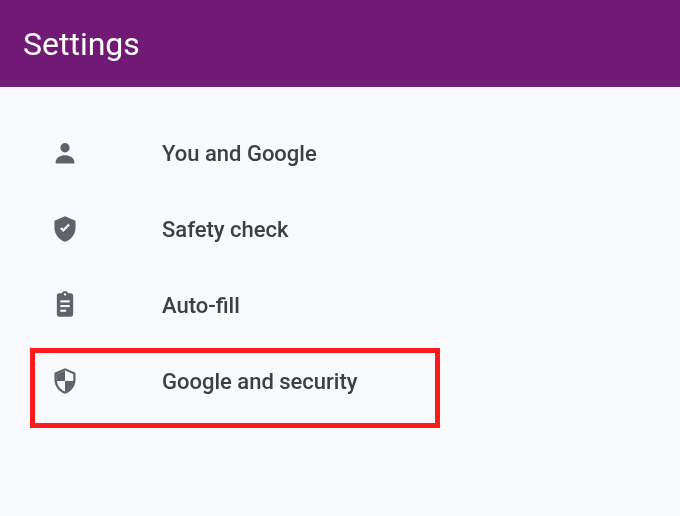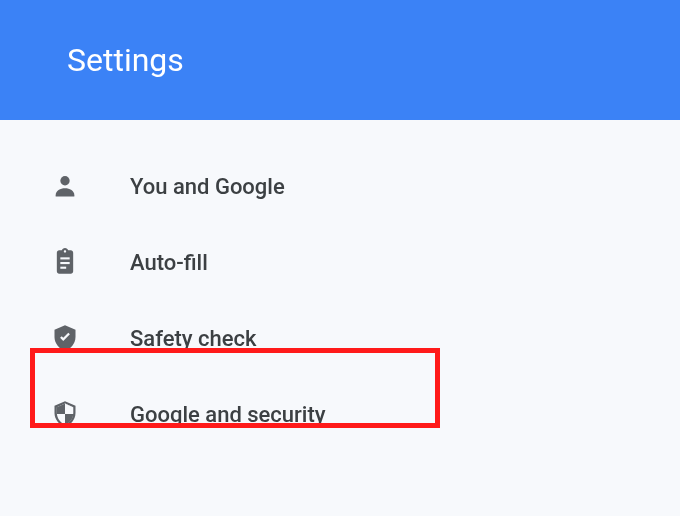--- a/index.html
+++ b/index.html
@@ -1,24 +1,24 @@
 <!DOCTYPE html>
 <html><head>
 <meta charset="utf-8">
 <style>
   * { box-sizing: border-box; margin: 0; padding: 0; }
   html, body { width: 680px; height: 516px; font-family: "Roboto", "Segoe UI", Arial, sans-serif; }
   body { background: #f7f9fc; overflow: hidden; }
   
   .header {
-    background: #3b82f6;
-    height: 120px;
+    background: #701a75;
+    height: 87px;
     display: flex;
     align-items: center;
-    padding-left: 67px;
+    padding-left: 23px;
   }
   .header-title {
     color: #ffffff;
     font-size: 32px;
     font-weight: 400;
   }
   
   .menu {
     padding-top: 28px;
   }
@@ -39,20 +39,21 @@
     justify-content: center;
     margin-right: 50px;
     color: #5f6368;
   }
   .icon-slot svg { width: 28px; height: 28px; }
   
   .menu-label {
     color: #3c4043;
     font-size: 22px;
     font-weight: 500;
+    margin-left: 32px;
   }
   
   .highlight-box {
     position: absolute;
     left: 30px;
     top: 348px;
     width: 410px;
     height: 80px;
     border: 5px solid #ff1a1a;
     pointer-events: none;
@@ -73,37 +74,37 @@
           <circle cx="12" cy="7.5" r="4"></circle>
           <path d="M4 20c0-4 4-6 8-6s8 2 8 6v1H4z"></path>
         </svg>
     </span>
     <span class="menu-label">You and Google</span>
   </div>
 
   <div class="menu-item">
     <span class="icon-slot">
       <svg viewBox="0 0 24 24" fill="currentColor">
+        <path d="M12 1 3 5v6c0 5.5 3.8 10.7 9 12 5.2-1.3 9-6.5 9-12V5l-9-4z"></path>
+        <path d="M10.5 14.5 7.8 11.8l1.4-1.4 1.3 1.3 4.3-4.3 1.4 1.4z" fill="#f7f9fc"></path>
+      </svg>
+    </span>
+    <span class="menu-label">Safety check</span>
+  </div>
+
+  <div class="menu-item">
+    <span class="icon-slot">
+      <svg viewBox="0 0 24 24" fill="currentColor">
         <path d="M17 2h-2.2C14.4 0.8 13.3 0 12 0S9.6 0.8 9.2 2H7C5.9 2 5 2.9 5 4v16c0 1.1 0.9 2 2 2h10c1.1 0 2-0.9 2-2V4C19 2.9 18.1 2 17 2zM12 2c0.6 0 1 0.4 1 1s-0.4 1-1 1-1-0.4-1-1S11.4 2 12 2z"></path>
         <rect x="8" y="8" width="8" height="1.8" fill="#f7f9fc"></rect>
         <rect x="8" y="12" width="8" height="1.8" fill="#f7f9fc"></rect>
         <rect x="8" y="16" width="5" height="1.8" fill="#f7f9fc"></rect>
       </svg>
     </span>
     <span class="menu-label">Auto-fill</span>
-  </div>
-
-  <div class="menu-item">
-    <span class="icon-slot">
-      <svg viewBox="0 0 24 24" fill="currentColor">
-        <path d="M12 1 3 5v6c0 5.5 3.8 10.7 9 12 5.2-1.3 9-6.5 9-12V5l-9-4z"></path>
-        <path d="M10.5 14.5 7.8 11.8l1.4-1.4 1.3 1.3 4.3-4.3 1.4 1.4z" fill="#f7f9fc"></path>
-      </svg>
-    </span>
-    <span class="menu-label">Safety check</span>
   </div>
 
   <div class="menu-item">
     <span class="icon-slot">
       <svg viewBox="0 0 24 24">
         <path d="M12 1 3 5v6c0 5.5 3.8 10.7 9 12 5.2-1.3 9-6.5 9-12V5l-9-4z" fill="#5f6368"></path>
         <path d="M12 3 5 6.2V11c0 4.5 3 8.8 7 10 4-1.2 7-5.5 7-10V6.2L12 3z" fill="#f7f9fc"></path>
         <path d="M12 3v18c4-1.2 7-5.5 7-10V6.2L12 3z" fill="#5f6368"></path>
         <path d="M12 3 5 6.2V11c0 0.3 0 0.7 0 1h7V3z" fill="#5f6368"></path>
         <path d="M12 12h7c0-0.3 0-0.7 0-1V6.2L12 3v9z" fill="#f7f9fc"></path>

